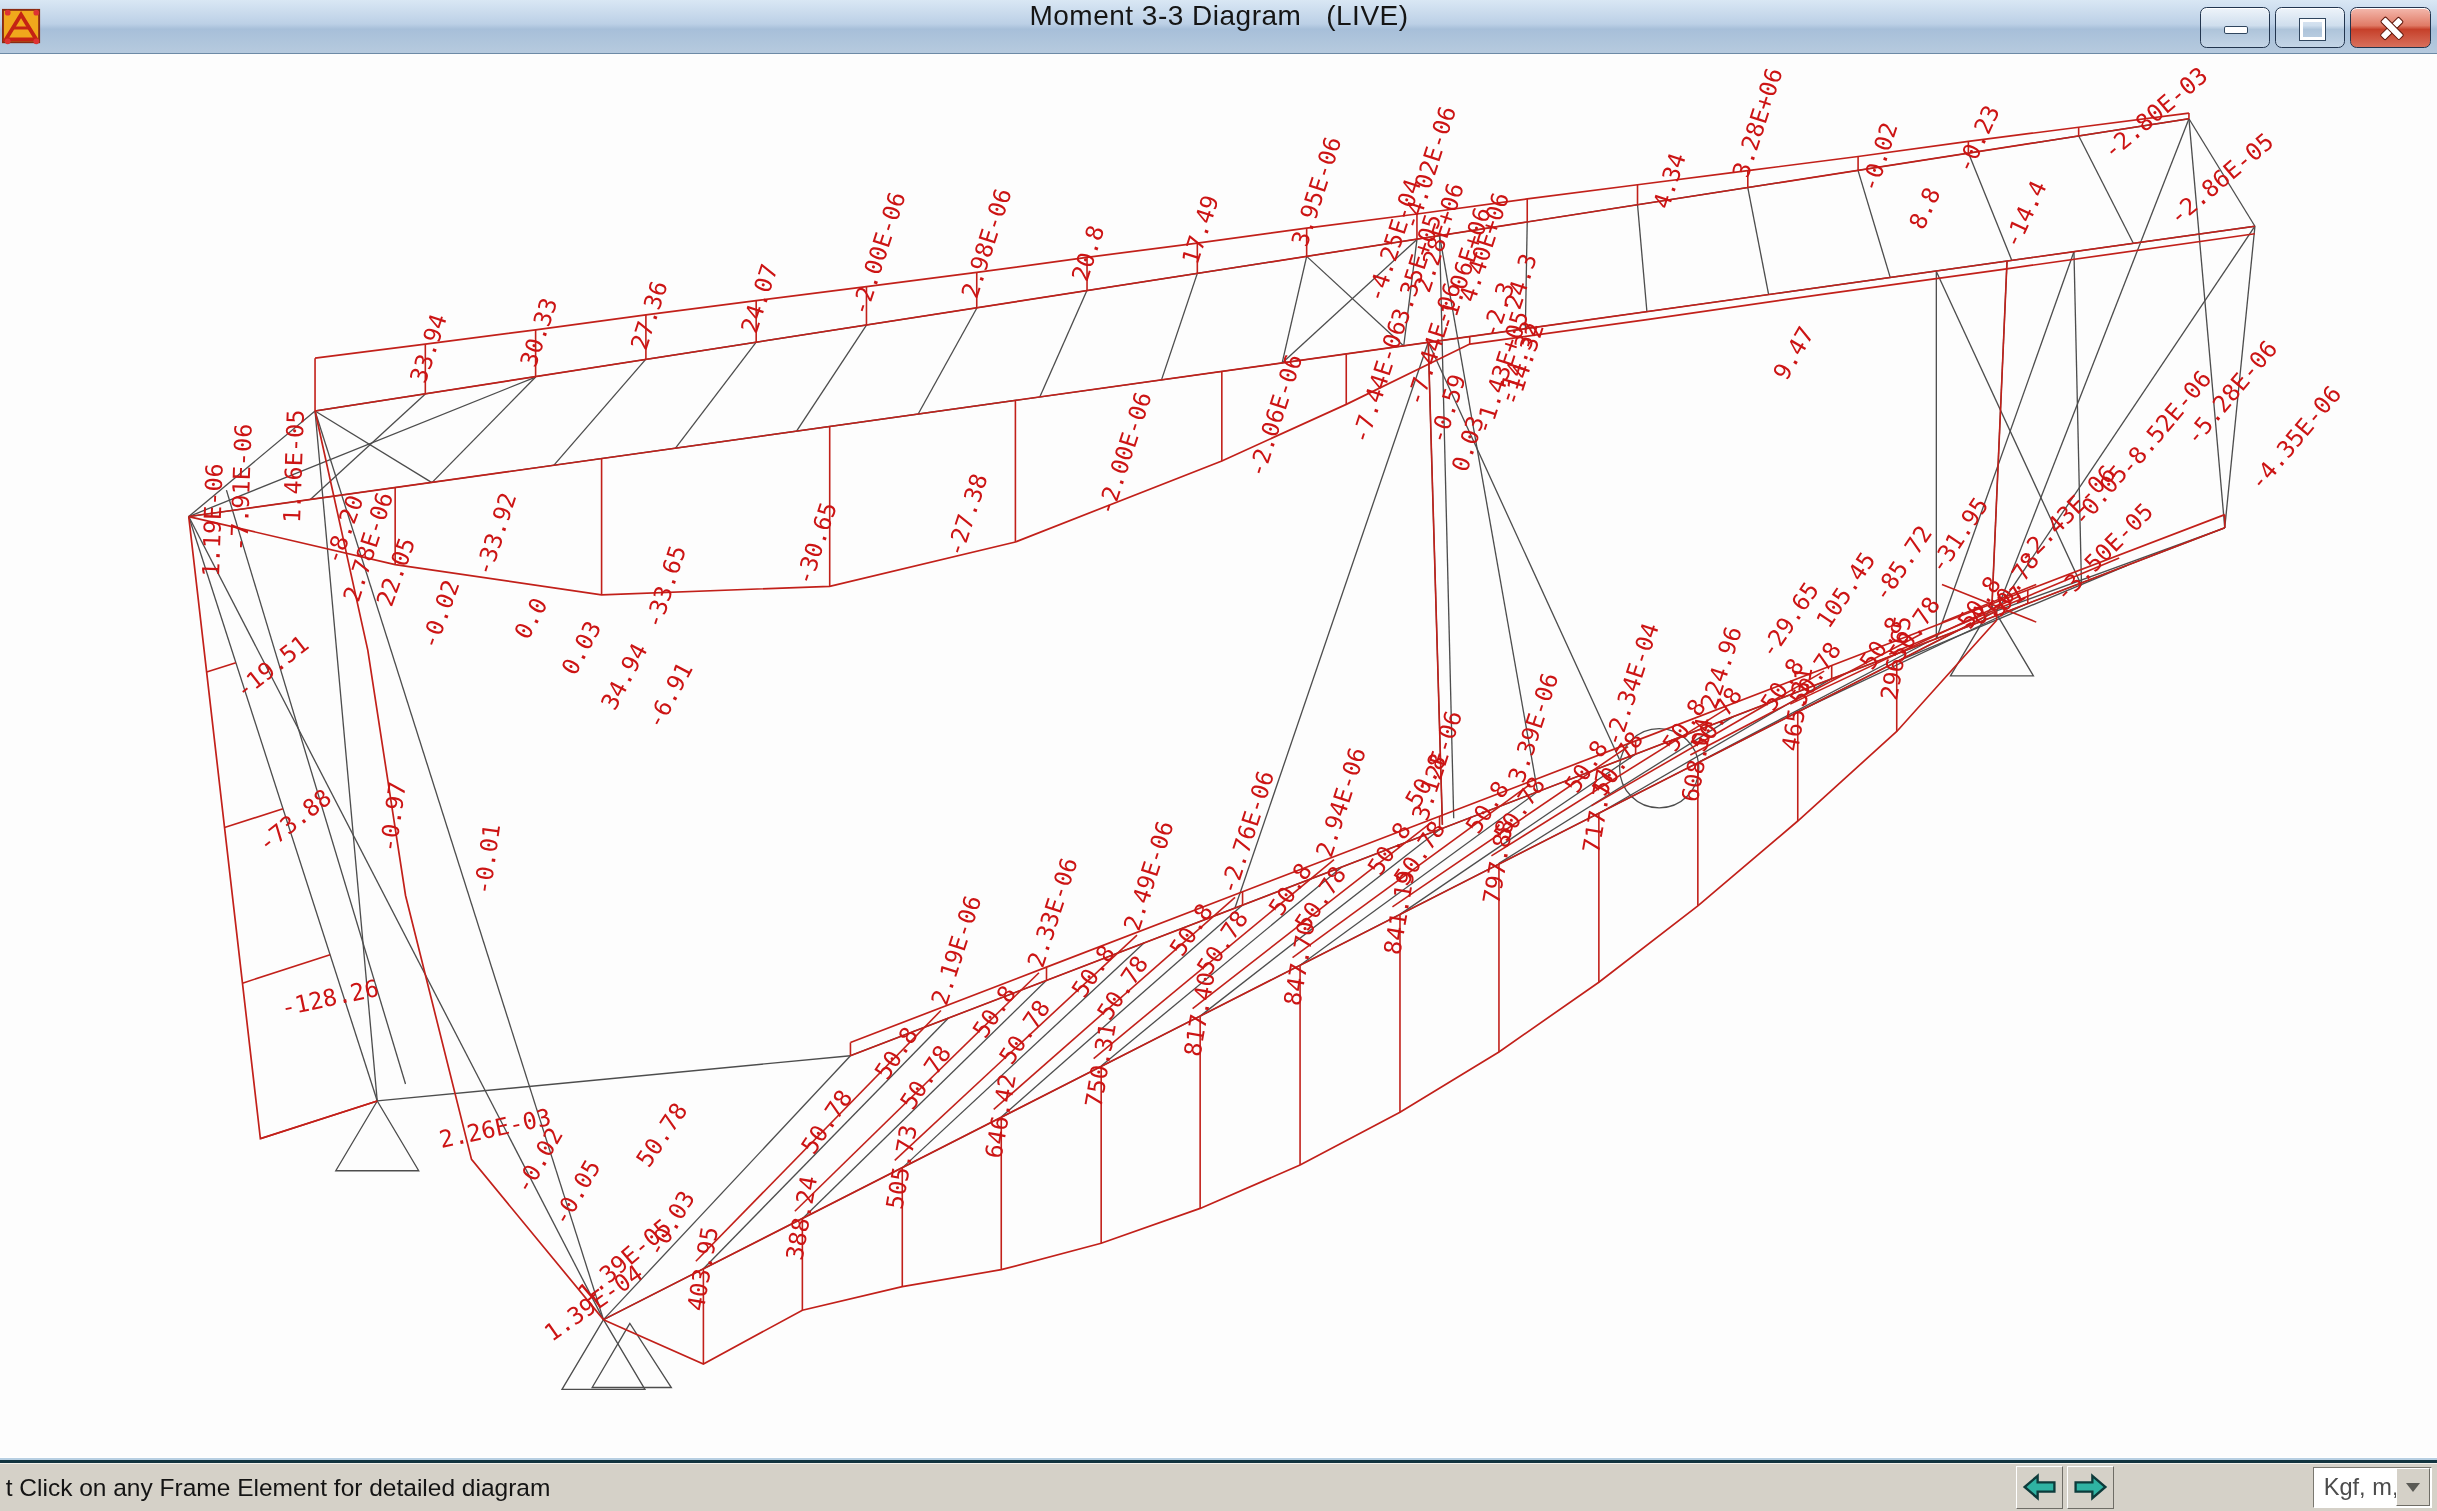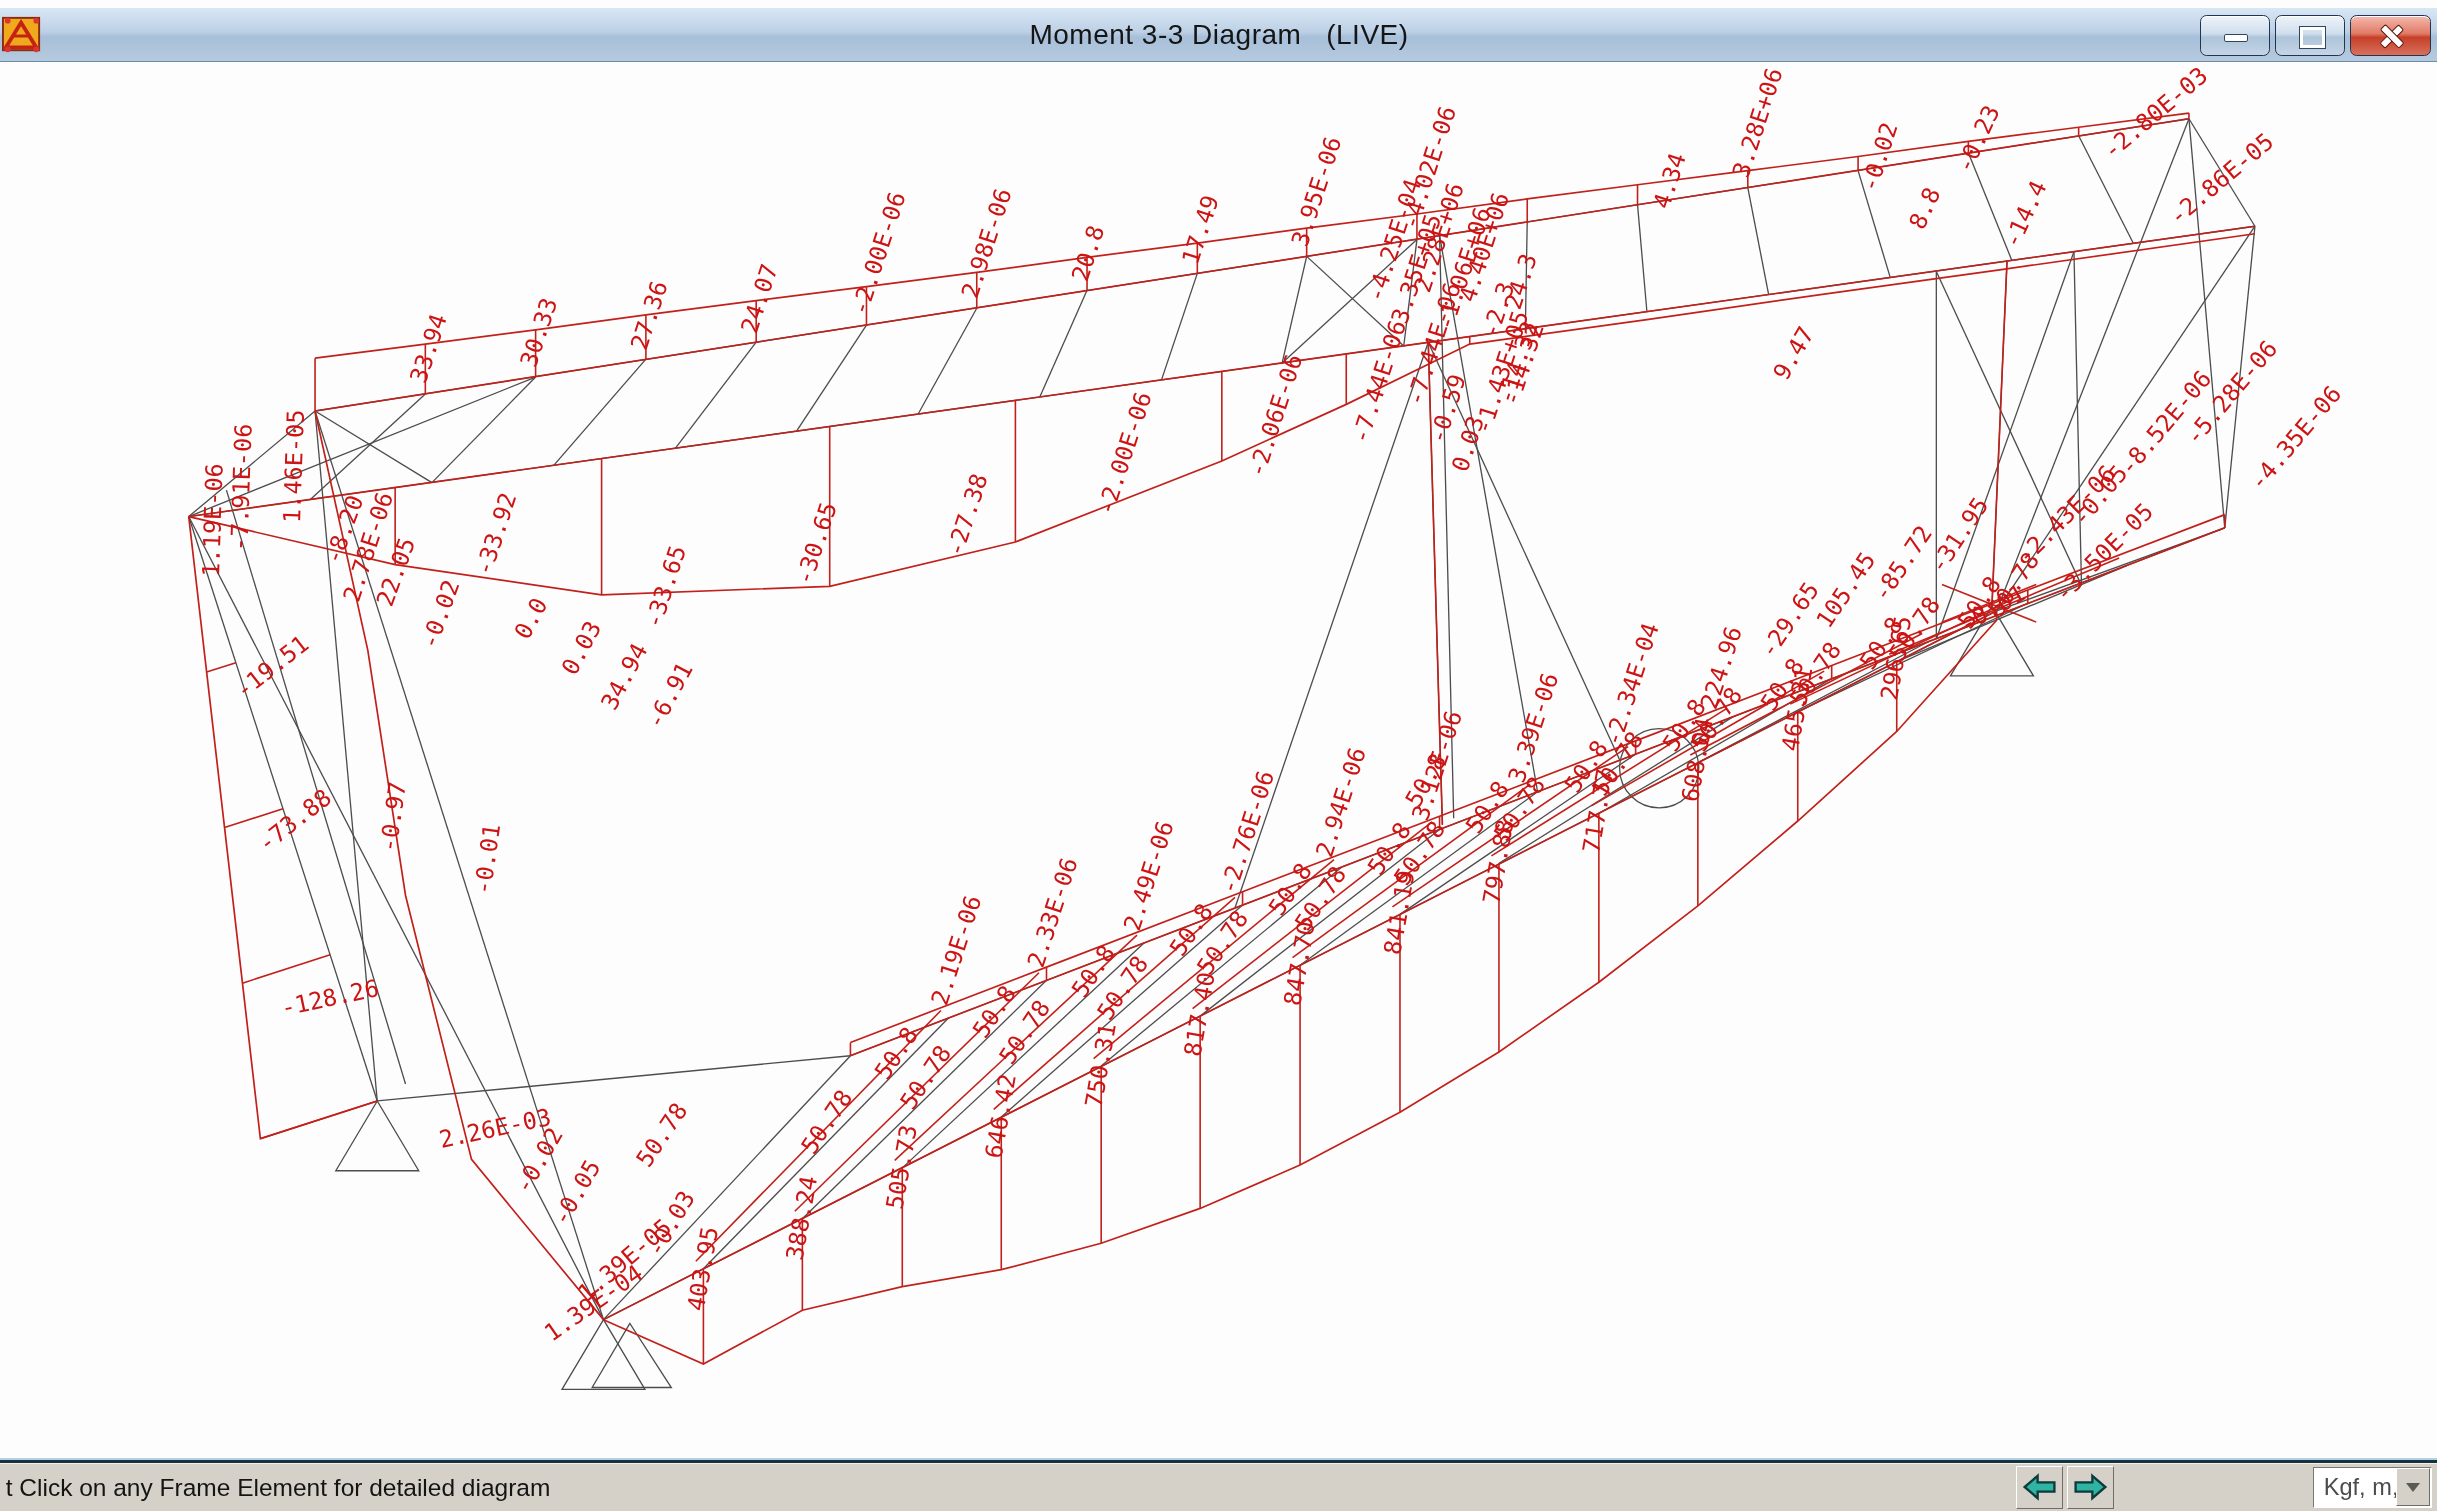--- a/index.html
+++ b/index.html
@@ -11,21 +11,21 @@
   
   #diagram-svg{
     position:absolute;left:0;top:0;width:2438px;height:1511px;
     background:#fdfdfd;z-index:1;
   }
   
   .titlebar{
     position:absolute;left:0;top:0;width:2438px;height:53px;z-index:5;
     background:linear-gradient(#d9e7f4 0%,#bcd0e6 45%,#a7bfd9 55%,#b6cade 100%);
     border-bottom:0.9px solid #6d8aa6;
-    display:flex;align-items:center;justify-content:center;margin-top:8px;
+    display:flex;align-items:flex-start;justify-content:center;
   }
   .title{
     font-size:28px;color:#151515;letter-spacing:0.5px;white-space:pre;
   }
   .app-icon{
     position:absolute;left:1.9px;top:6.6px;width:40px;height:40px;display:block;
   }
   .win-buttons{
     position:absolute;right:7.5px;top:6.6px;display:flex;gap:4.7px;align-items:center;
   }

